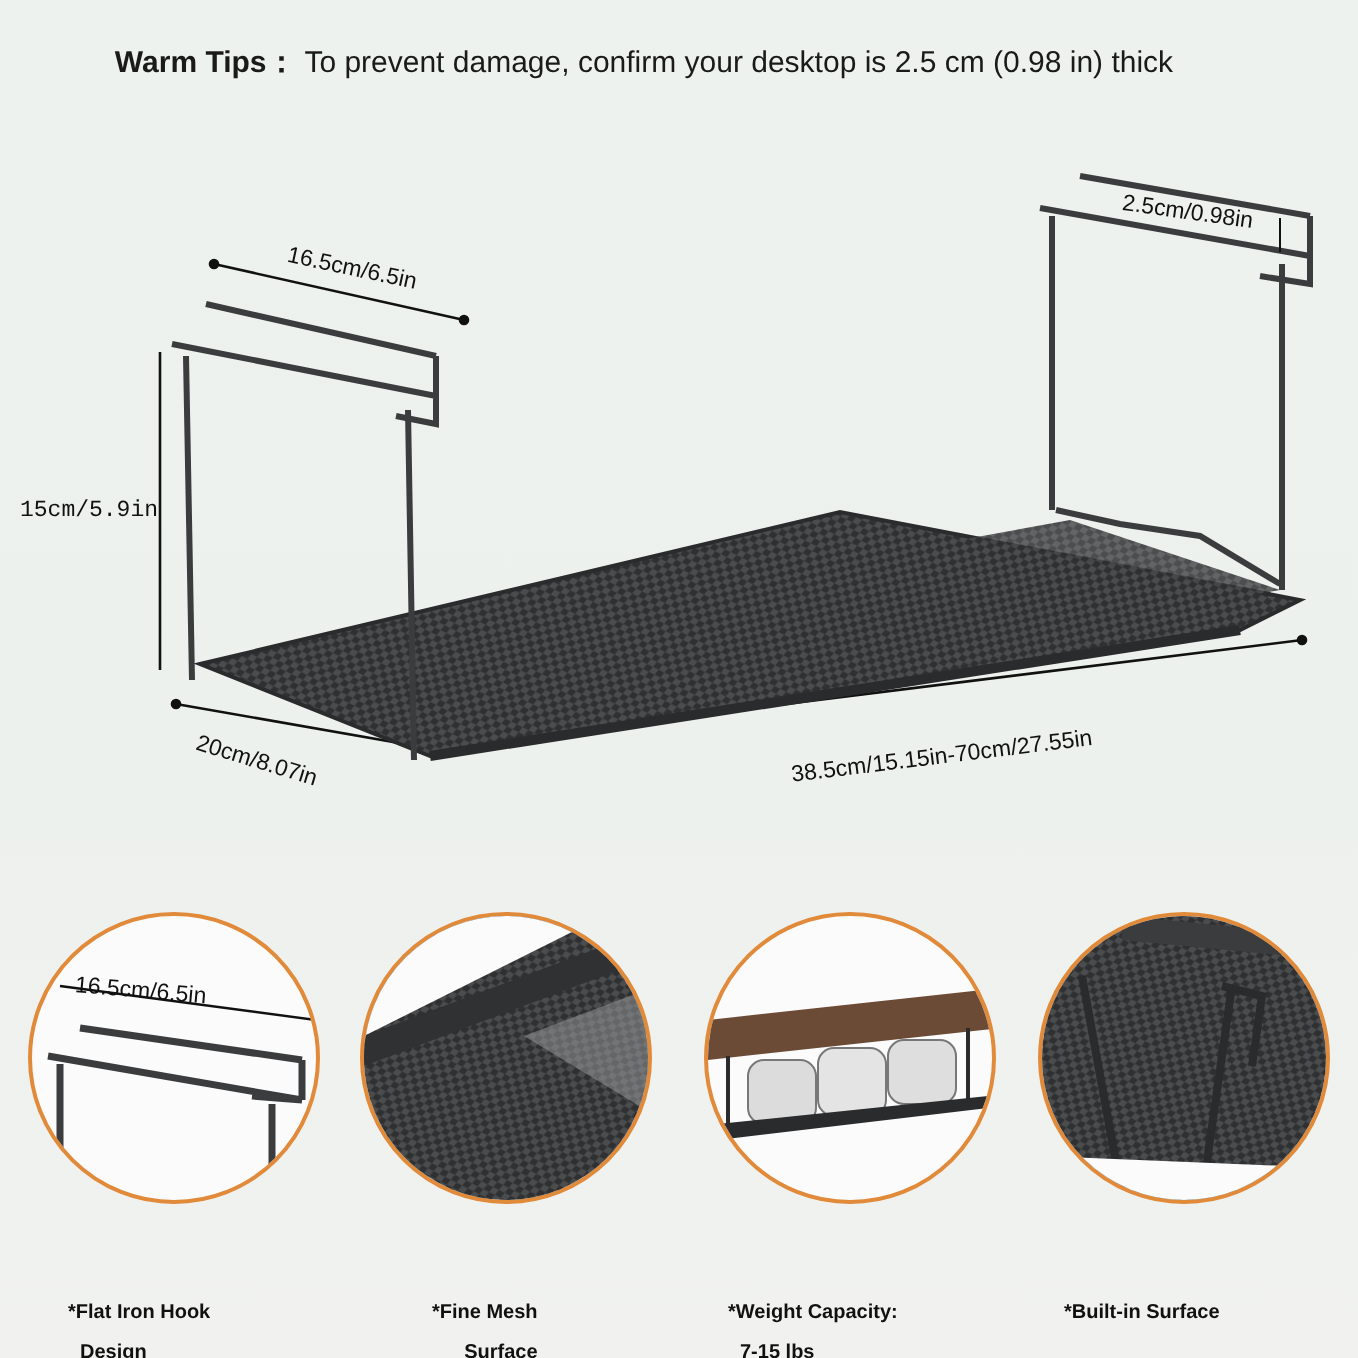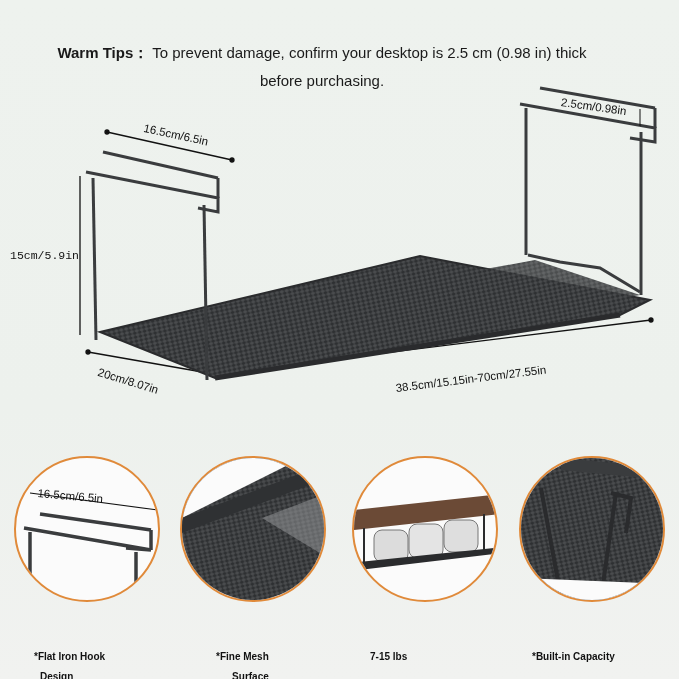--- a/index.html
+++ b/index.html
@@ -5,41 +5,40 @@
     html, body { margin: 0; padding: 0; }
     body {
       width: 679px; height: 679px; overflow: hidden;
       background: linear-gradient(180deg, #eef2ee 0%, #edf1ed 60%, #f1f2f0 100%);
       font-family: "Liberation Sans", sans-serif;
       position: relative;
       color: #111;
     }
     .tips {
       position: absolute; left: 0; top: 18px; width: 644px;
-      text-align: center; font-size: 15px; line-height: 28px; color: #1a1a1a; margin-top: 21px;
+      text-align: center; font-size: 15px; line-height: 28px; color: #1a1a1a;
     }
     .tips b { font-weight: bold; }
     .main-svg { position: absolute; left: 0; top: 0; }
     .dim { position: absolute; font-size: 11.5px; color: #111; white-space: nowrap; transform-origin: left top; }
     .circle {
       position: absolute; width: 146px; height: 146px; border-radius: 50%;
       border: 2.5px solid #e08a3a; background: #fbfbfb; overflow: hidden; box-sizing: border-box;
     }
     .caption {
       position: absolute; top: 647px; font-size: 10px; font-weight: bold; line-height: 20px; color: #111;
     }
     .caption span { display: block; }
     .caption .l2 { padding-left: 6px; }
   </style>
 </head>
 <body>
 
 <div class="tips">
   <div><b>Warm Tips：</b> <span>To prevent damage, confirm your desktop is 2.5 cm (0.98 in) thick</span></div>
-  <div>before purchasing.</div>
 </div>
 
 <svg class="main-svg" width="679" height="440">
   <defs>
     <pattern id="mesh" width="5" height="4" patternUnits="userSpaceOnUse" patternTransform="rotate(-12)">
       <rect width="5" height="4" fill="#4a4c4e"></rect>
       <path d="M0 2 L2.5 0 L5 2 L2.5 4 Z" fill="#2e3032"></path>
     </pattern>
   </defs>
 
@@ -139,17 +138,18 @@
 
 <div class="caption" style="left:34px;">
   <span>*Flat Iron Hook</span>
   <span class="l2">Design</span>
 </div>
 <div class="caption" style="left:216px;text-align:right;">
   <span>*Fine Mesh</span>
   <span class="l2">Surface</span>
 </div>
 <div class="caption" style="left:364px;">
+  <span>*Weight Capacity:</span>
   <span class="l2">7-15 lbs</span>
 </div>
 <div class="caption" style="left:532px;">
-  <span>*Built-in Capacity</span>
+  <span>*Built-in Surface</span>
 </div>
 
 </body></html>

